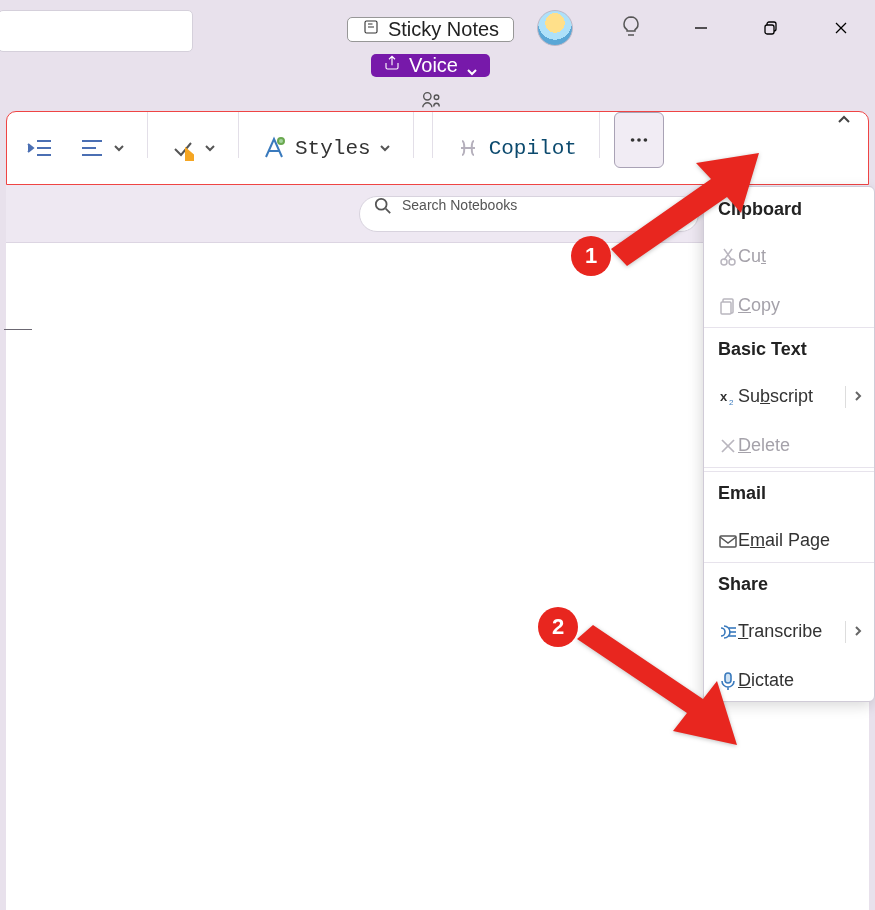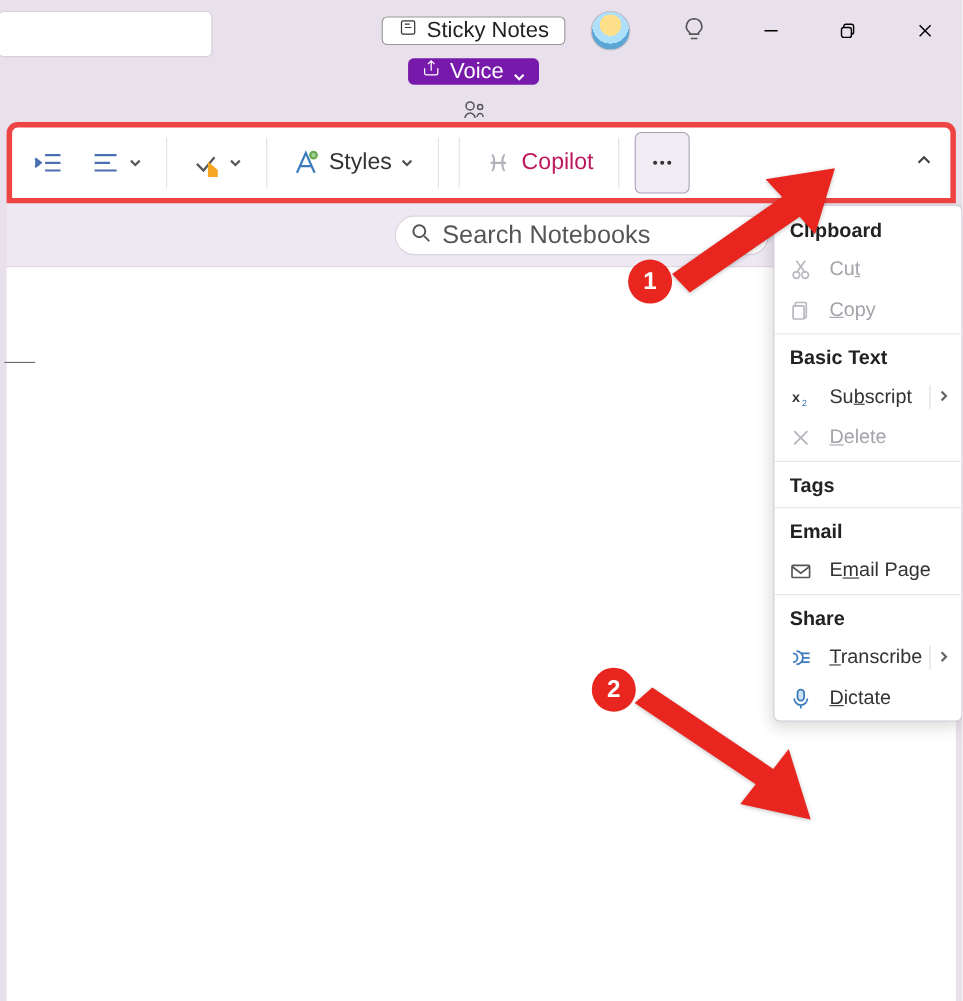--- a/index.html
+++ b/index.html
@@ -77,27 +77,27 @@
   .share-btn .share-ico svg { stroke:#fff; }
   .chev { width:12px; height:12px; }
   .chev svg { width:12px; height:12px; stroke:#fff; stroke-width:2; fill:none;}
   .notify-btn { width:28px; height:28px; display:flex;align-items:center;justify-content:center; }
   .notify-btn svg { width:22px;height:22px;fill:none;stroke:#555;stroke-width:1.5;}
 
   
   .ribbon {
     height: 74px;
     background: #fff;
-    border: 5px solid #ef4444;
+    border: 1px solid #ef4444;
     border-radius: 10px 10px 0 0;
     margin: 0 6px;
     display: flex;
-    align-items: center;
     padding: 0 12px;
     gap: 10px;
+    font-family: Liberation Mono, monospace;
   }
   .ribbon .sep { width:1px; height:46px; background:#e3dfe8; margin:0 4px;}
   .ribbon-item {
     display:flex; align-items:center; gap:8px;
     padding: 6px 8px;
     font-size: 21px; color:#333;
   }
   .ribbon-item svg { width:26px;height:26px; }
   .mini-chev svg { width:12px;height:12px;stroke:#555;stroke-width:2;fill:none;}
   .ribbon-more {
@@ -110,21 +110,21 @@
   .ribbon-collapse svg{width:16px;height:16px;stroke:#444;stroke-width:2;fill:none;}
 
   
   .searchbar-row{
     height:58px;background:#eee8f2;margin:0 6px;
     display:flex;align-items:center;justify-content:flex-end;padding-right:170px;
     border-bottom:1px solid #dcd5e2;
   }
   .searchbox{
     width:340px;height:36px;background:#fff;border:1px solid #d8d3de;border-radius:18px;
-    display:flex;align-items:center;gap:10px;padding:0 14px;font-size:23px;color:#555;
+    display:flex;align-items:flex-start;gap:10px;padding:0 14px;font-size:14px;color:#555;
   }
   .searchbox svg{width:18px;height:18px;stroke:#555;stroke-width:2;fill:none;}
 
   
   .canvas{
     background:#fff;margin:0 6px;height:670px;position:relative;
   }
   .canvas .linefrag{
     position:absolute;left:-2px;top:86px;width:28px;height:1px;background:#6b6772;
   }
@@ -133,22 +133,22 @@
   .overflow-menu{
     position:absolute;right:0;top:186px;width:172px;
     background:#fff;border:1px solid #d0cbd7;border-radius:6px;
     box-shadow:-2px 4px 14px rgba(0,0,0,0.15);
     padding:4px 0 2px;
   }
   .om-section-title{
     font-size:18px;font-weight:600;color:#222;padding:8px 14px 6px;
   }
   .om-item{
-    display:flex;align-items:center;gap:16px;
-    padding:8px 14px;font-size:18px;color:#333;position:relative;
+    display:flex;align-items:center;gap:0;
+    padding:8px 14px;font-size:18px;color:#333;position:relative;margin-top:12px;
   }
   .om-item.disabled{color:#a5a2aa;}
   .om-item svg{width:20px;height:20px;flex-shrink:0;}
   .om-item .arrow{position:absolute;right:10px;}
   .om-item .arrow svg{width:12px;height:12px;stroke:#666;stroke-width:2;fill:none;}
   .om-item .vbar{position:absolute;right:28px;width:1px;height:22px;background:#ddd;}
   .om-div{height:1px;background:#e7e3ec;margin:3px 0;}
   .mnemonic{text-decoration:underline;}
 
   
@@ -253,21 +253,21 @@
         <path d="M5 22 L13 4 L21 22 M8 16 H18"></path>
         <circle cx="20" cy="6" r="3" fill="#a3d39c" stroke="#6aa84f"></circle>
       </svg>
     <span>Styles</span>
     <span class="mini-chev"><svg viewBox="0 0 12 12">
           <polyline points="2,4 6,8 10,4"></polyline>
         </svg></span>
   </div>
   <div class="sep"></div>
   <div class="sep"></div>
-  <div class="ribbon-item" style="color:#be185d">
+  <div class="ribbon-item" style="color:#0c4a6e">
     <svg viewBox="0 0 26 26" fill="none" stroke="#b5b0bc" stroke-width="2">
         <path d="M7 6c3 0 3 14 0 14M19 6c-3 0-3 14 0 14M6 13h14"></path>
       </svg>
     <span>Copilot</span>
   </div>
   <div class="sep"></div>
   <div class="ribbon-more">
     <svg viewBox="0 0 24 24">
         <circle cx="5" cy="12" r="2"></circle>
         <circle cx="12" cy="12" r="2"></circle>
@@ -327,21 +327,20 @@
         </svg></span>
   </div>
   <div class="om-item disabled">
     <svg viewBox="0 0 20 20" fill="none" stroke="#b9b6bf" stroke-width="1.7">
         <line x1="4" y1="4" x2="16" y2="16"></line>
         <line x1="16" y1="4" x2="4" y2="16"></line>
       </svg>
     <span><span class="mnemonic">D</span><span>elete</span></span>
   </div>
   <div class="om-div"></div>
-  <div class="om-section-title">Tags</div>
   <div class="om-div"></div>
   <div class="om-section-title">Email</div>
   <div class="om-item">
     <svg viewBox="0 0 20 20" fill="none" stroke="#555" stroke-width="1.5">
         <rect x="2" y="5" width="16" height="11" rx="1"></rect>
         <polyline points="2,6 10,12 18,6"></polyline>
       </svg>
     <span><span>E</span><span class="mnemonic">m</span><span>ail Page</span></span>
   </div>
   <div class="om-div"></div>

